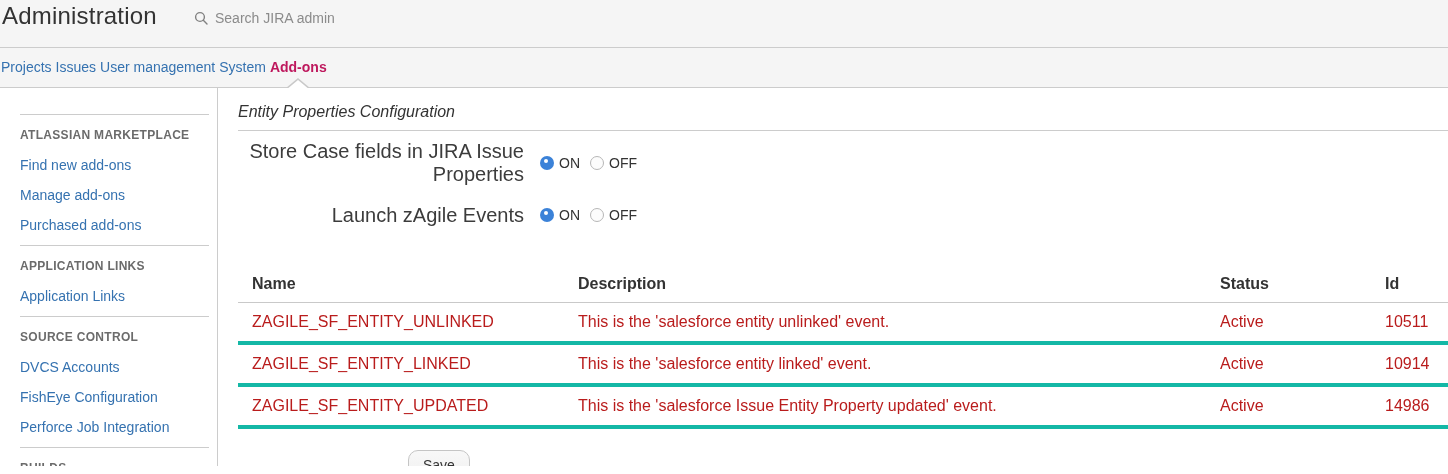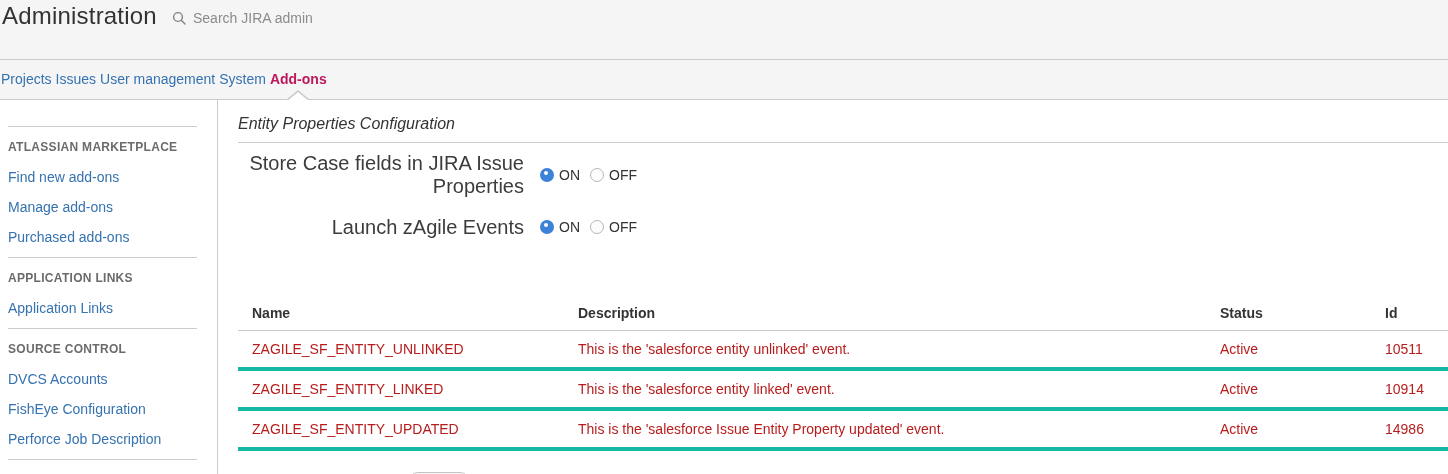--- a/index.html
+++ b/index.html
@@ -6,28 +6,28 @@
     --link:#3572b0; --radio-blue:#3b82d8; --band:#f5f5f5; --line:#ccc;
   }
   *{box-sizing:border-box}
   html,body{margin:0;padding:0}
   body{
     width:1448px;height:474px;overflow:hidden;background:#fff;
     font-family:"Liberation Sans", sans-serif;color:#333;
   }
   
   .app-header{
-    position:relative;height:60px;background:var(--band);
+    position:relative;height:48px;background:var(--band);
     border-bottom:1px solid var(--line);
   }
   .app-title{
     position:absolute;top:2px;left:2px;margin:0;
     font-size:24px;font-weight:500;color:#333;letter-spacing:.2px;
   }
-  .search-box{position:absolute;top:9px;left:172px;display:flex;align-items:center;gap:5px}
+  .search-box{position:absolute;top:9px;left:194px;display:flex;align-items:center;gap:5px}
   .search-box svg{display:block}
   .search-input{
     border:none;background:transparent;outline:none;font-size:14px;color:#333;
     font-family:"Liberation Sans", sans-serif;width:180px;
   }
   .search-input::placeholder{color:#8b8b8b}
   
   .admin-nav{
     height:40px;background:var(--band);border-bottom:1px solid var(--line);
     display:flex;align-items:stretch;gap:4px;padding-left:1px;position:relative;
@@ -41,21 +41,21 @@
     width:0;height:0;border-left:12px solid transparent;border-right:12px solid transparent;
     border-bottom:10px solid #c9c9c9;
   }
   .tab--active::after{
     content:"";position:absolute;left:50%;margin-left:-12px;bottom:-3px;
     width:0;height:0;border-left:12px solid transparent;border-right:12px solid transparent;
     border-bottom:10px solid #fff;
   }
   
   .layout{display:flex;height:378px;overflow:hidden}
-  .sidebar{width:218px;flex:0 0 218px;border-right:1px solid var(--line);padding-left:8px;overflow:hidden}
+  .sidebar{width:218px;flex:0 0 218px;border-right:1px solid var(--line);padding-left:20px;overflow:hidden}
   .side-section{width:189px;border-top:1px solid var(--line);padding-top:13px;padding-bottom:5px}
   .side-section:first-child{margin-top:26px}
   .side-title{font-size:12px;font-weight:bold;color:#6b6b6b;letter-spacing:.3px;margin:0 0 8px}
   .side-link{display:block;font-size:14px;color:var(--link);text-decoration:none;line-height:30px;cursor:pointer}
   
   .main{flex:1;padding-left:20px;overflow:hidden}
   .section-heading{
     margin:0;padding:15px 0 9px;font-size:16px;font-weight:normal;color:#333;
     border-bottom:1px solid var(--line);
     font-style:italic;
@@ -63,21 +63,21 @@
   .settings{margin-top:18px}
   .form-row{display:flex;align-items:center;height:28px;margin-bottom:24px}
   .form-label{width:302px;text-align:right;padding-right:16px;font-size:20px;color:#3c3c3c}
   .radio-group{display:flex;align-items:center}
   .radio{display:inline-block;width:14px;height:14px;border-radius:50%;cursor:pointer;position:relative}
   .radio--on{background:var(--radio-blue)}
   .radio--on::after{content:"";position:absolute;left:4px;top:3px;width:4px;height:4px;border-radius:50%;background:#fff}
   .radio--off{border:1px solid #b7b7b7;background:#fcfcfc}
   .radio-label{margin:0 10px 0 5px;font-size:14px;color:#333}
   
-  table.events{border-collapse:collapse;width:100%;margin-top:56px;font-size:14px}
+  table.events{border-collapse:collapse;width:100%;margin-top:38px;font-size:16px}
   table.events th{
     text-align:left;font-weight:bold;color:#333;padding:8px 6px 9px 0;border-bottom:1px solid #c9c9c9;
   }
   table.events td{color:#b91c1c;padding:10px 6px 10px 0;border-bottom:4px solid #14b8a6}
   table.events th:first-child, table.events td:first-child{padding-left:14px}
   
   .save-btn{
     margin:21px 0 0 170px;padding:6px 14px;font-size:14px;color:#333;
     font-family:"Liberation Sans", sans-serif;
     background:linear-gradient(#f8f8f8,#f0f0f0);border:1px solid #c5c5c5;border-radius:10px;cursor:pointer;
@@ -116,21 +116,21 @@
         <a class="side-link">Purchased add-ons</a>
       </div>
       <div class="side-section">
         <div class="side-title">APPLICATION LINKS</div>
         <a class="side-link">Application Links</a>
       </div>
       <div class="side-section">
         <div class="side-title">SOURCE CONTROL</div>
         <a class="side-link">DVCS Accounts</a>
         <a class="side-link">FishEye Configuration</a>
-        <a class="side-link">Perforce Job Description</a>
+        <a class="side-link">Perforce Job Integration</a>
       </div>
       <div class="side-section">
         <div class="side-title">BUILDS</div>
       </div>
     </aside>
 
   <main class="main">
     <h2 class="section-heading">Entity Properties Configuration</h2>
 
     <div class="settings" id="settings">

